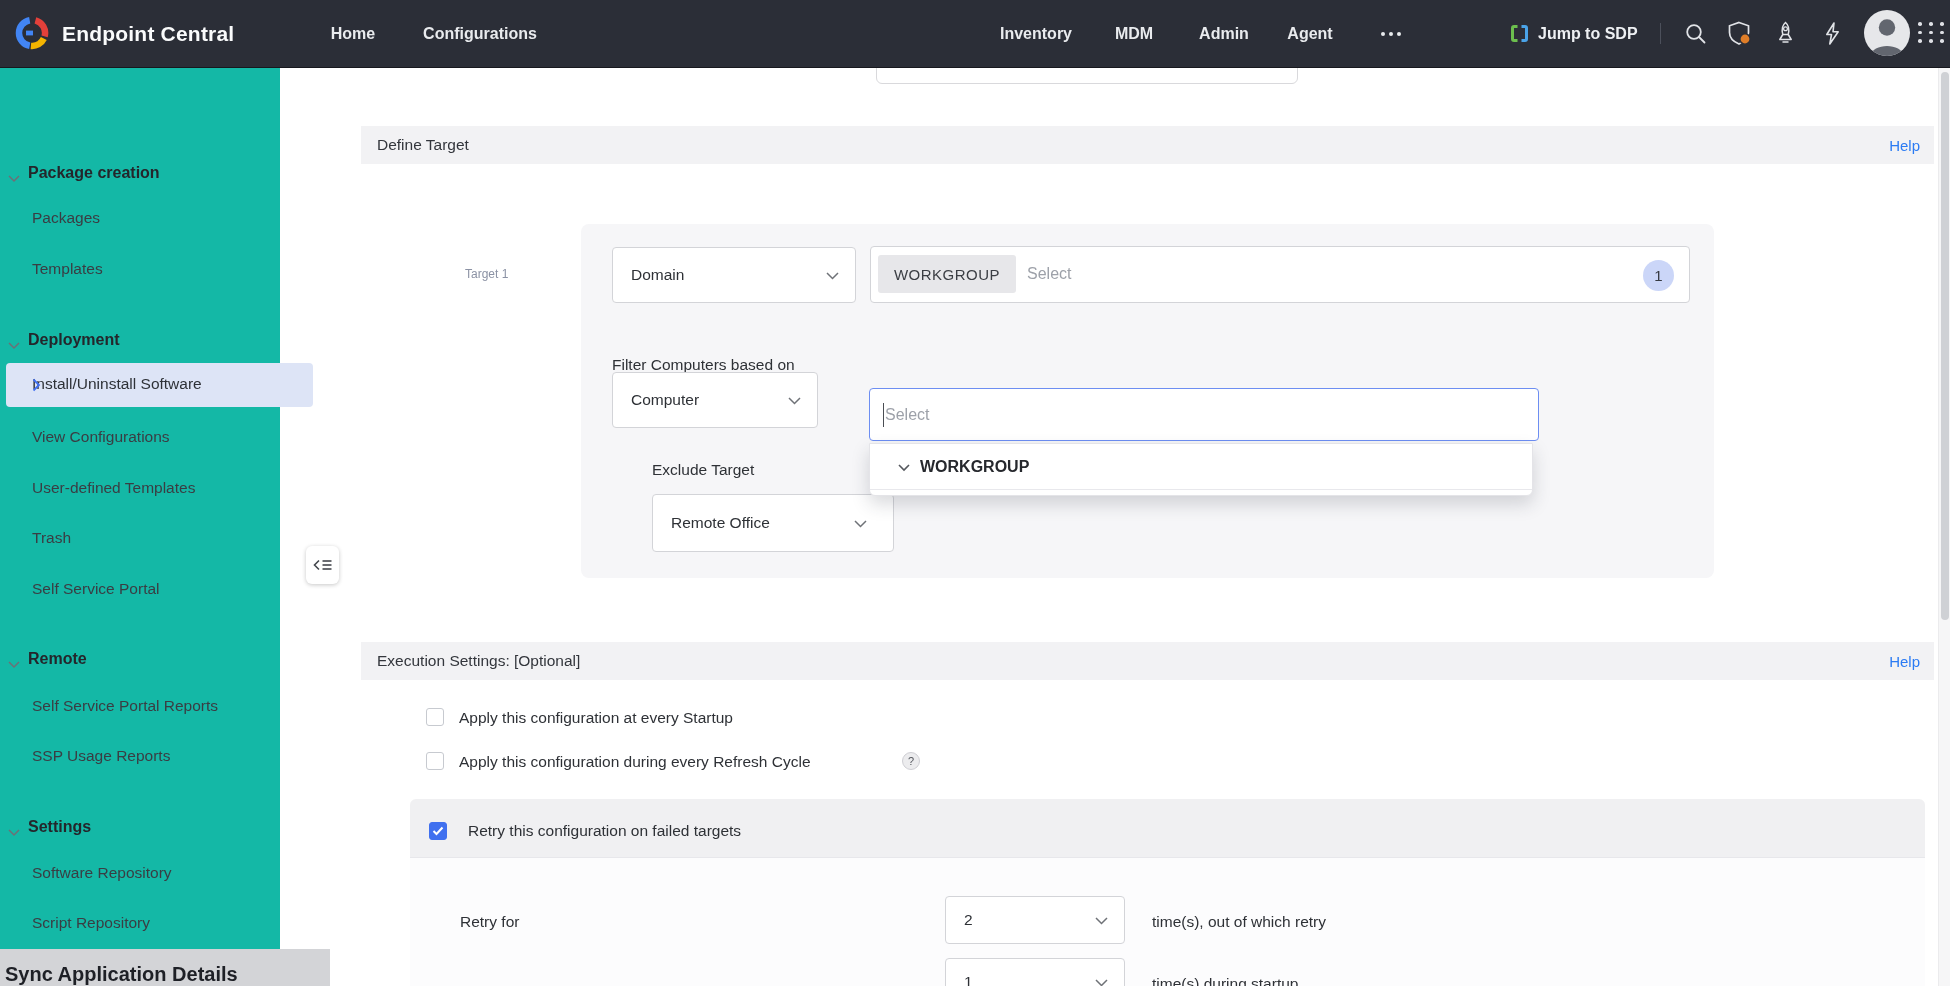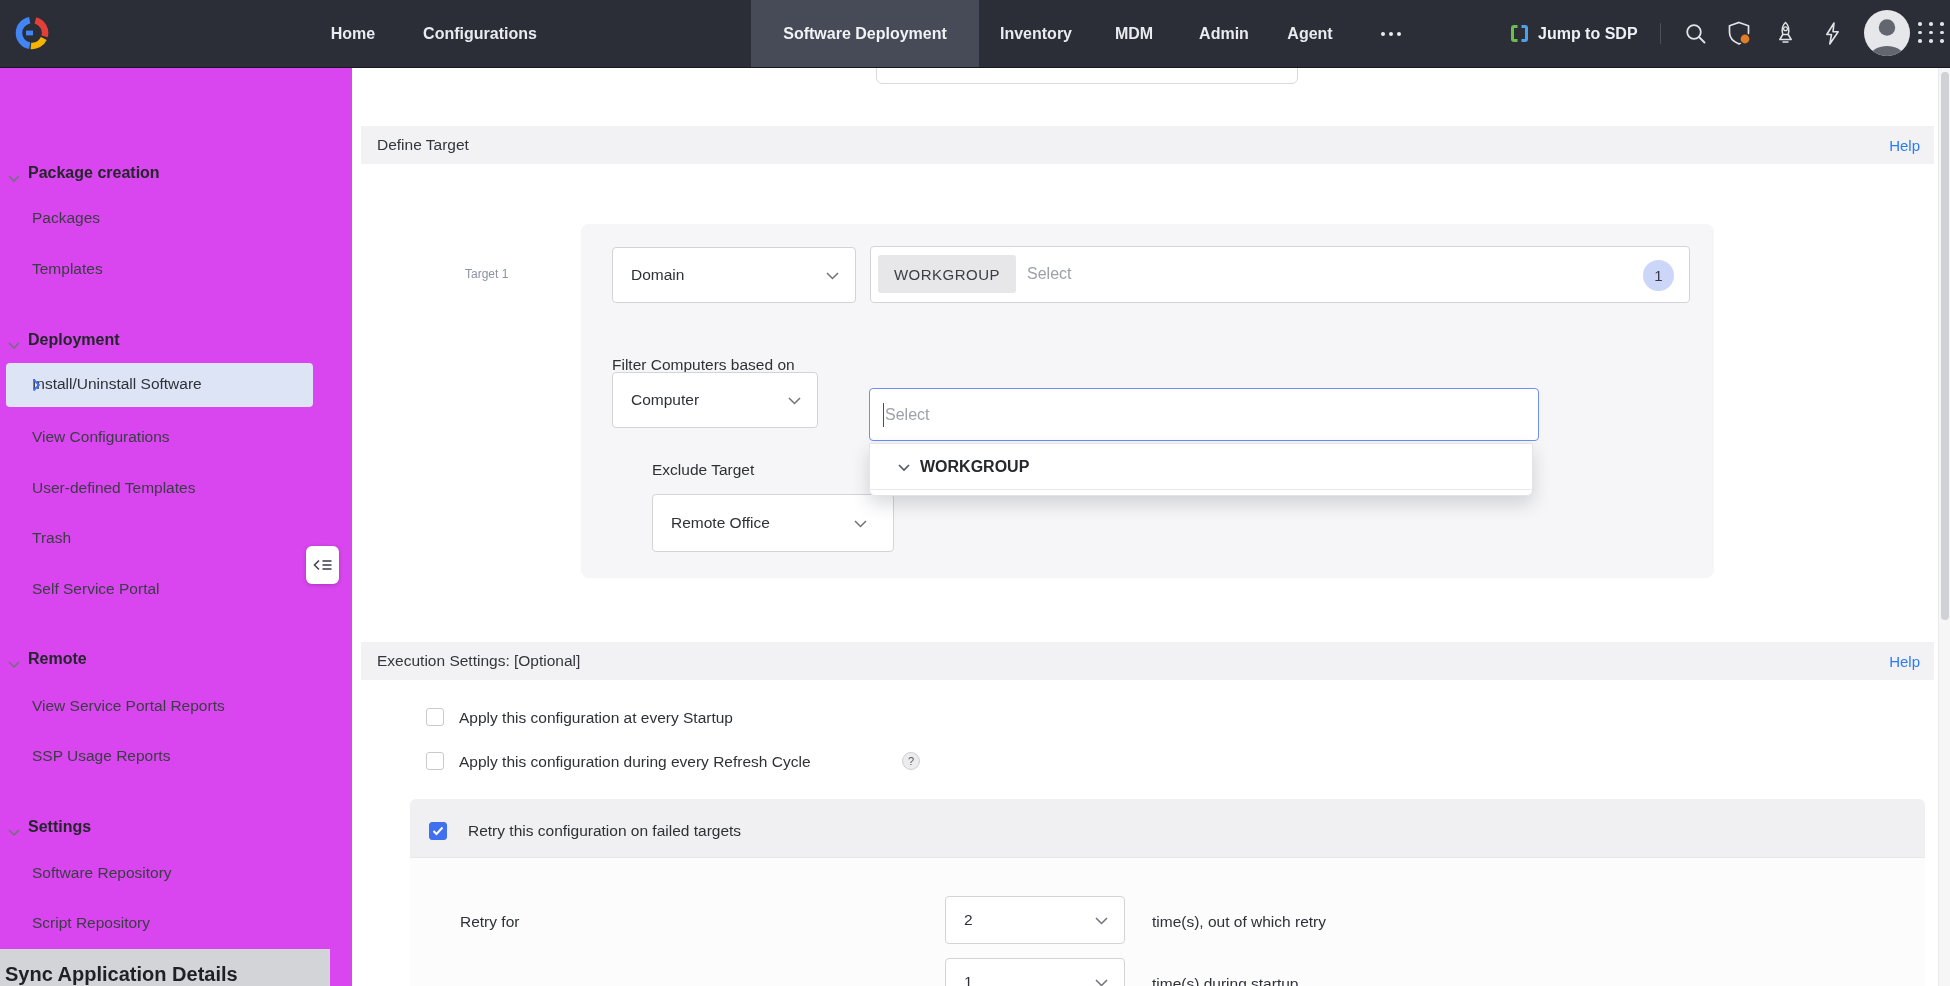--- a/index.html
+++ b/index.html
@@ -28,21 +28,21 @@
   .nav-divider { position:absolute; left:1660px; top:23px; width:1px; height:21px; background:#4c505b; }
   .avatar { position:absolute; left:1864px; top:10px; width:46px; height:46px; border-radius:50%;
             background:#e6e7ea; overflow:hidden; cursor:pointer; }
   .grid-dots { position:absolute; left:1918px; top:22px; width:28px; display:grid;
                grid-template-columns:repeat(3,1fr); grid-gap:5px; cursor:pointer; }
   .grid-dots i { width:3.5px; height:3.5px; border-radius:50%; background:#dfe1e6; }
   .more-dots { display:flex; gap:4px; }
   .more-dots i { width:4px; height:4px; border-radius:50%; background:#e9ebee; }
 
   
-  .sidebar { position:absolute; left:0; top:67px; width:352px; height:919px; background:#d946ef; z-index:3; }
+  .sidebar { position:absolute; left:0; top:67px; width:280px; height:919px; background:#14b8a6; z-index:3; }
   .side-sec { position:absolute; left:28px; font-size:16px; font-weight:700; color:#24262b; white-space:nowrap; cursor:pointer; }
   .side-sec .sec-chev { position:absolute; left:-20px; top:5px; }
   .side-item { position:absolute; left:32px; font-size:15.5px; color:#3a3d43; white-space:nowrap; cursor:pointer; }
   .side-active { position:absolute; left:6px; top:296px; width:307px; height:44px;
                  background:#dde4f6; border-radius:4px; cursor:pointer; }
   .side-active span { position:absolute; left:26px; top:12px; font-size:15.5px; color:#2e3137; white-space:nowrap; }
   .side-active .row-chev { position:absolute; right:14px; top:15px; }
   .collapse-tab { position:absolute; left:306px; top:546px; width:33px; height:38px; background:#ffffff;
                   border-radius:6px; box-shadow:0 1px 4px rgba(0,0,0,.22); z-index:6;
                   display:flex; align-items:center; justify-content:center; cursor:pointer; }
@@ -115,24 +115,24 @@
   <header class="nav">
     <span class="logo">
       <svg width="34" height="34" viewBox="0 0 34 34">
         <path d="M14.7 4.2 A13 13 0 0 0 14.7 29.8" fill="none" stroke="#4285f4" stroke-width="6.5"></path>
         <path d="M20.4 4.4 A13 13 0 0 1 29.6 20.4" fill="none" stroke="#e3403a" stroke-width="6.5"></path>
         <path d="M28.8 22.5 A13 13 0 0 1 15.9 29.9" fill="none" stroke="#f4b400" stroke-width="6.5"></path>
         <rect x="11" y="14.6" width="9" height="4.8" fill="#2b2e37"></rect>
         <rect x="11" y="14.6" width="7" height="4.8" fill="#4285f4"></rect>
       </svg>
     </span>
+    <span class="brand-text">Endpoint Central</span>
 
     <span class="nav-item" style="left:353px">Home</span>
     <span class="nav-item" style="left:480px">Configurations</span>
-    <span class="nav-tab-active">Software Deployment</span>
     <span class="nav-item" style="left:1036px">Inventory</span>
     <span class="nav-item" style="left:1134px">MDM</span>
     <span class="nav-item" style="left:1224px">Admin</span>
     <span class="nav-item" style="left:1310px">Agent</span>
     <span class="nav-item" style="left:1391px">
       <span class="more-dots">
           <i></i>
           <i></i>
           <i></i>
         </span>
@@ -217,21 +217,21 @@
     <div class="side-item" style="top:412px">User-defined Templates</div>
     <div class="side-item" style="top:462px">Trash</div>
     <div class="side-item" style="top:513px">Self Service Portal</div>
 
     <div class="side-sec" style="top:583px">
       <span class="sec-chev"><svg width="12" height="8" viewBox="0 0 12 8">
             <polyline points="1,1 6,6 11,1" fill="none" stroke="#6d7076" stroke-width="1.5"></polyline>
           </svg></span>
       <span>Remote</span>
     </div>
-    <div class="side-item" style="top:630px">View Service Portal Reports</div>
+    <div class="side-item" style="top:630px">Self Service Portal Reports</div>
     <div class="side-item" style="top:680px">SSP Usage Reports</div>
 
     <div class="side-sec" style="top:751px">
       <span class="sec-chev"><svg width="12" height="8" viewBox="0 0 12 8">
             <polyline points="1,1 6,6 11,1" fill="none" stroke="#6d7076" stroke-width="1.5"></polyline>
           </svg></span>
       <span>Settings</span>
     </div>
     <div class="side-item" style="top:797px">Software Repository</div>
     <div class="side-item" style="top:847px">Script Repository</div>

